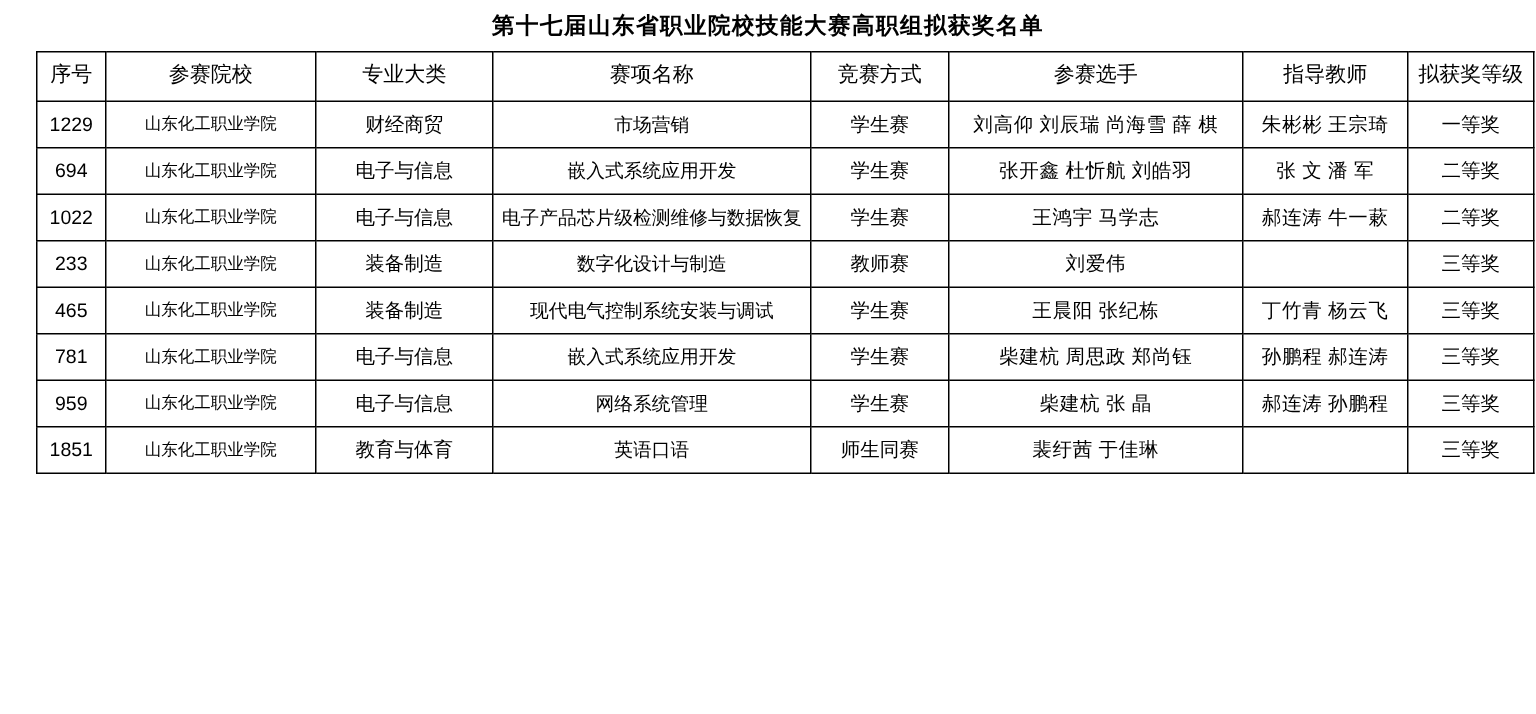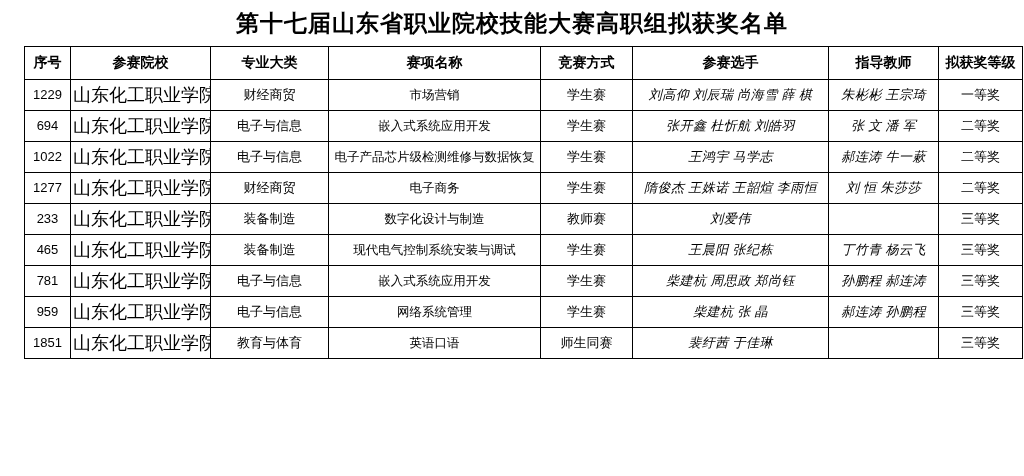--- a/index.html
+++ b/index.html
@@ -17,21 +17,21 @@
   .page {
     position: relative;
     width: 1024px;
     height: 476px;
     box-sizing: border-box;
   }
   .doc-title {
     text-align: center;
     font-family: "Liberation Serif", "DejaVu Serif", serif;
     font-weight: bold;
-    font-size: 23px;
+    font-size: 15px;
     letter-spacing: 1px;
     padding-top: 8px;
     padding-bottom: 7px;
     color: #000;
   }
   .table-wrap {
     padding: 0 24px;
     box-sizing: border-box;
   }
   table.award-table {
@@ -45,39 +45,38 @@
     border: 1px solid #000000;
     text-align: center;
     vertical-align: middle;
     padding: 0 2px;
     height: 30px;
     line-height: 1.15;
     white-space: nowrap;
     overflow: hidden;
   }
   table.award-table thead th {
-    font-weight: bold;
+    font-weight: normal;
     font-size: 14px;
     height: 32px;
     margin-top: 41px;
   }
   .col-no      { width: 46px; }
   .col-school  { width: 140px; }
   .col-major   { width: 118px; }
   .col-event   { width: 212px; }
   .col-mode    { width: 92px; }
   .col-players { width: 196px; }
   .col-teacher { width: 110px; }
   .col-level   { width: 84px; }
 
   td.players, td.teachers {
     letter-spacing: 0.5px;
-    font-style: italic;
   }
-  td.school { font-size: 18px; font-family: Liberation Serif, serif; }
+  td.school { font-size: 11px; font-family: Liberation Serif, serif; }
   td.event  { font-size: 12.5px; }
   td.num    { font-family: Liberation Sans, sans-serif; }
 </style>
 </head>
 <body>
 
 <div class="page">
 
   <div class="doc-title">第十七届山东省职业院校技能大赛高职组拟获奖名单</div>
 
@@ -130,30 +129,20 @@
             <td class="num">1022</td>
             <td class="school">山东化工职业学院</td>
             <td>电子与信息</td>
             <td class="event">电子产品芯片级检测维修与数据恢复</td>
             <td>学生赛</td>
             <td class="players">王鸿宇 马学志</td>
             <td class="teachers">郝连涛 牛一蔌</td>
             <td>二等奖</td>
           </tr>
           <tr>
-            <td class="num">1277</td>
-            <td class="school">山东化工职业学院</td>
-            <td>财经商贸</td>
-            <td class="event">电子商务</td>
-            <td>学生赛</td>
-            <td class="players">隋俊杰 王姝诺 王韶煊 李雨恒</td>
-            <td class="teachers">刘 恒 朱莎莎</td>
-            <td>二等奖</td>
-          </tr>
-          <tr>
             <td class="num">233</td>
             <td class="school">山东化工职业学院</td>
             <td>装备制造</td>
             <td class="event">数字化设计与制造</td>
             <td>教师赛</td>
             <td class="players">刘爱伟</td>
             <td class="teachers"></td>
             <td>三等奖</td>
           </tr>
           <tr>

